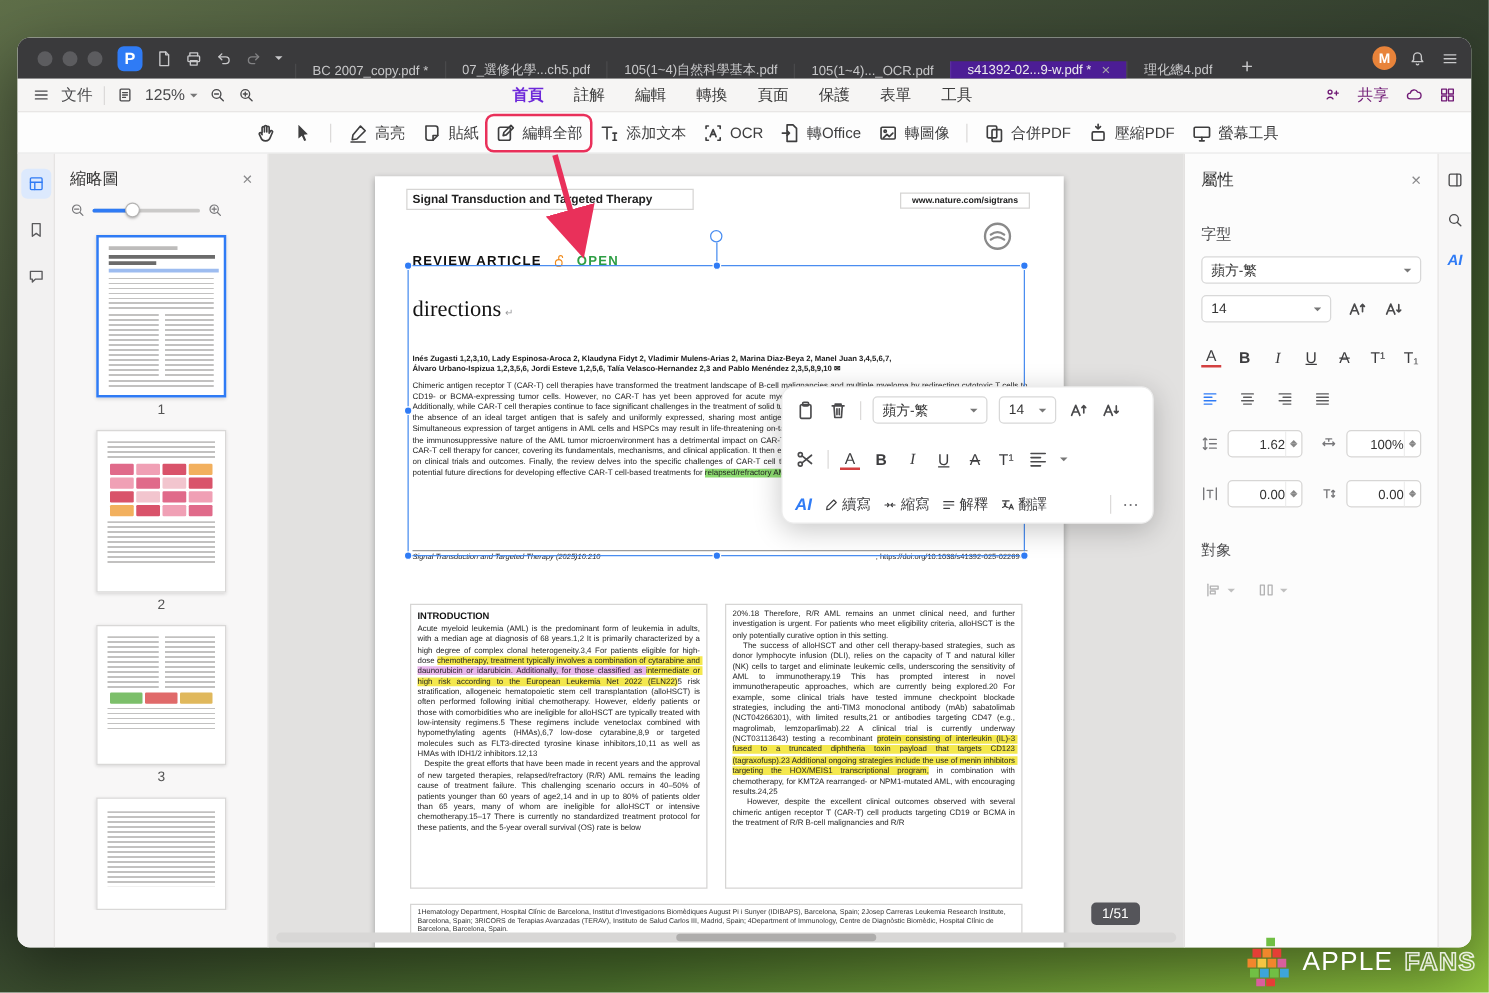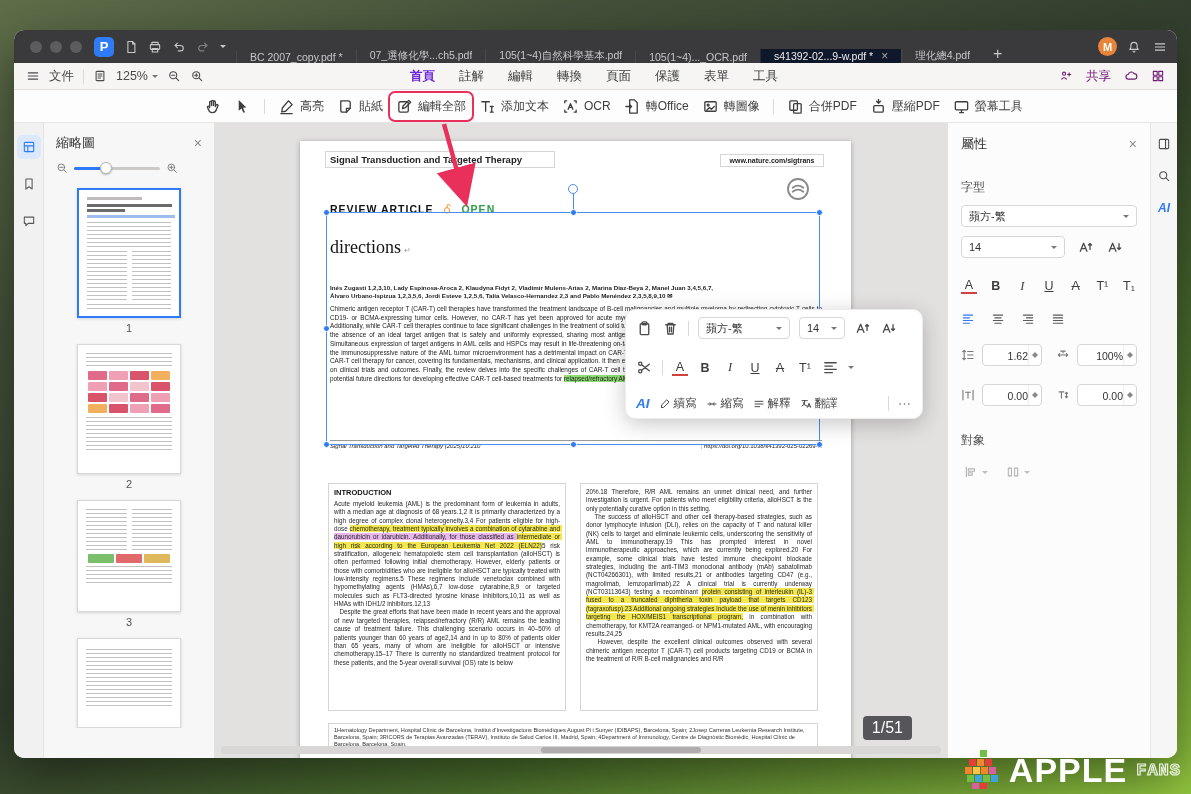--- a/index.html
+++ b/index.html
@@ -19,21 +19,21 @@
   .titlebar { height:33px; background:#3a3a3c; display:flex; align-items:center; padding:0 10px 0 16px; flex:0 0 auto; }
   .traffic { display:flex; gap:8px; margin-right:12px; }
   .tl { width:12px; height:12px; border-radius:50%; background:#5c5c5f; }
   .appicon { width:20px; height:20px; border-radius:5px; background:#2f7bf5; color:#fff; font-size:13px; font-weight:bold;
     display:flex; align-items:center; justify-content:center; margin-right:10px; }
   .tb-icons { display:flex; align-items:center; gap:10px; color:#c9c9cb; margin-right:10px; }
   .tabs { display:flex; align-items:flex-end; height:33px; overflow:hidden; flex:1 1 auto; }
   .tab { display:flex; align-items:center; gap:6px; padding:0 13px; max-width:150px; border-left:1px solid rgba(255,255,255,.08);
     color:#c7c7c9; font-size:10.5px; white-space:nowrap; }
   .tab span.lbl { overflow:hidden; text-overflow:ellipsis; }
-  .tab.active { background:#0f172a; color:#ececee; }
+  .tab.active { background:#4c1d95; color:#ececee; }
   .tab .x { color:#a8a8aa; font-size:12px; margin-left:2px; }
   .tab-add { color:#c9c9cb; font-size:16px; padding:0 10px; }
   .avatar { width:19px; height:19px; border-radius:50%; background:#e8833a; color:#fff; font-size:11px; font-weight:bold;
     display:flex; align-items:center; justify-content:center; margin:0 10px; }
 
   
   .menubar { height:27px; background:#f6f5f4; border-bottom:1px solid #e3e1e0; display:flex; align-items:center;
     padding:0 12px; font-size:12.5px; color:#3c3c3c; flex:0 0 auto; }
   .mb-left { display:flex; align-items:center; gap:9px; color:#4a4a4c; }
   .vsep { width:1px; height:15px; background:#dcdad9; }
@@ -104,21 +104,21 @@
   .hdl { position:absolute; width:7px; height:7px; border-radius:50%; background:#2f7bf5; border:1px solid #fff; }
   .rot-line { position:absolute; left:calc(50% - .5px); top:-19px; width:1px; height:19px; background:#4a8df0; }
   .rot { position:absolute; left:calc(50% - 5px); top:-29px; width:10px; height:10px; border-radius:50%; background:#fff; border:1.5px solid #4a8df0; }
 
   .cols { position:absolute; left:28px; top:342px; display:flex; gap:14px; }
   .col { width:238px; height:228px; padding:4px 5px; overflow:hidden; }
   .introhead { font-size:7.5px; font-weight:bold; color:#111; margin-bottom:3px; }
   .coltext { font-size:6.3px; line-height:8.35px; color:#1f1f1f; text-align:justify; white-space:pre-wrap; }
   .footnote { position:absolute; left:28px; top:582px; width:490px; padding:3px 5px; font-size:5.6px; line-height:7.2px; color:#333; }
 
-  .pageind { position:absolute; right:35px; bottom:18px; background:rgba(60,60,66,.85); color:#fff; font-size:16px;
+  .pageind { position:absolute; right:35px; bottom:18px; background:rgba(60,60,66,.85); color:#fff; font-size:11px;
     padding:3px 9px; border-radius:4px; }
   .hscroll { position:absolute; left:6px; right:6px; bottom:4px; height:8px; background:#d8d7d6; border-radius:4px; }
   .hthumb { position:absolute; left:320px; width:160px; top:1px; bottom:1px; background:#aeadac; border-radius:4px; }
 
   
   .popup { position:absolute; left:410px; top:186px; width:298px; height:110px; background:#fff; border-radius:10px;
     box-shadow:0 5px 22px rgba(0,0,0,.22); border:1px solid #ececec; padding:7px 10px; display:flex; flex-direction:column; justify-content:space-between; z-index:6; }
   .prow { display:flex; align-items:center; gap:9px; color:#4a4a4c; }
   .selbox-inp { height:22px; border:1px solid #d8d8d8; border-radius:4px; background:#fff; display:flex; align-items:center;
     justify-content:space-between; padding:0 7px; font-size:11px; color:#333; }
@@ -147,22 +147,22 @@
   .tri-d { width:0; height:0; border:3px solid transparent; border-top-color:#888; margin-top:-1px; }
   .objrow { margin-top:14px; display:flex; gap:12px; opacity:.45; color:#5a5a5c; align-items:center; }
   .objbtn { display:flex; align-items:center; gap:4px; border-radius:4px; padding:2px 3px; }
 
   .rightrail { width:27px; background:#f7f6f6; border-left:1px solid #e8e6e5; display:flex; flex-direction:column; align-items:center; padding-top:14px; gap:18px; color:#4c4c4e; }
   .rr-ai { color:#2f7bf5; font-weight:bold; font-style:italic; font-size:12px; }
 
   
   .annot { position:absolute; inset:0; pointer-events:none; z-index:40; }
   .watermark { position:absolute; right:10px; bottom:4px; display:flex; align-items:center; gap:9px; z-index:60; }
-  .wm-strong { font-size:34px; font-weight:700; color:#fff; letter-spacing:1px; }
-  .wm-light { font-size:17px; font-weight:800; letter-spacing:1px; color:transparent; -webkit-text-stroke:1.2px #fff; opacity:.85;font-family:Liberation Mono, monospace; }
+  .wm-strong { font-size:21px; font-weight:400; color:#fff; letter-spacing:1px; }
+  .wm-light { font-size:20px; font-weight:800; letter-spacing:1px; color:transparent; -webkit-text-stroke:1.2px #fff; opacity:.85; }
 
   svg.ic { width:17px; height:17px; flex:0 0 auto; }
   svg.ic * { fill:none; stroke:currentColor; stroke-width:1.4; stroke-linecap:round; stroke-linejoin:round; }
   svg.ic .f { fill:currentColor; stroke:none; }
   svg.ic.sm { width:14px; height:14px; }
   svg.ic.xs { width:12px; height:12px; }
 </style>
 </head>
 <body>
 

